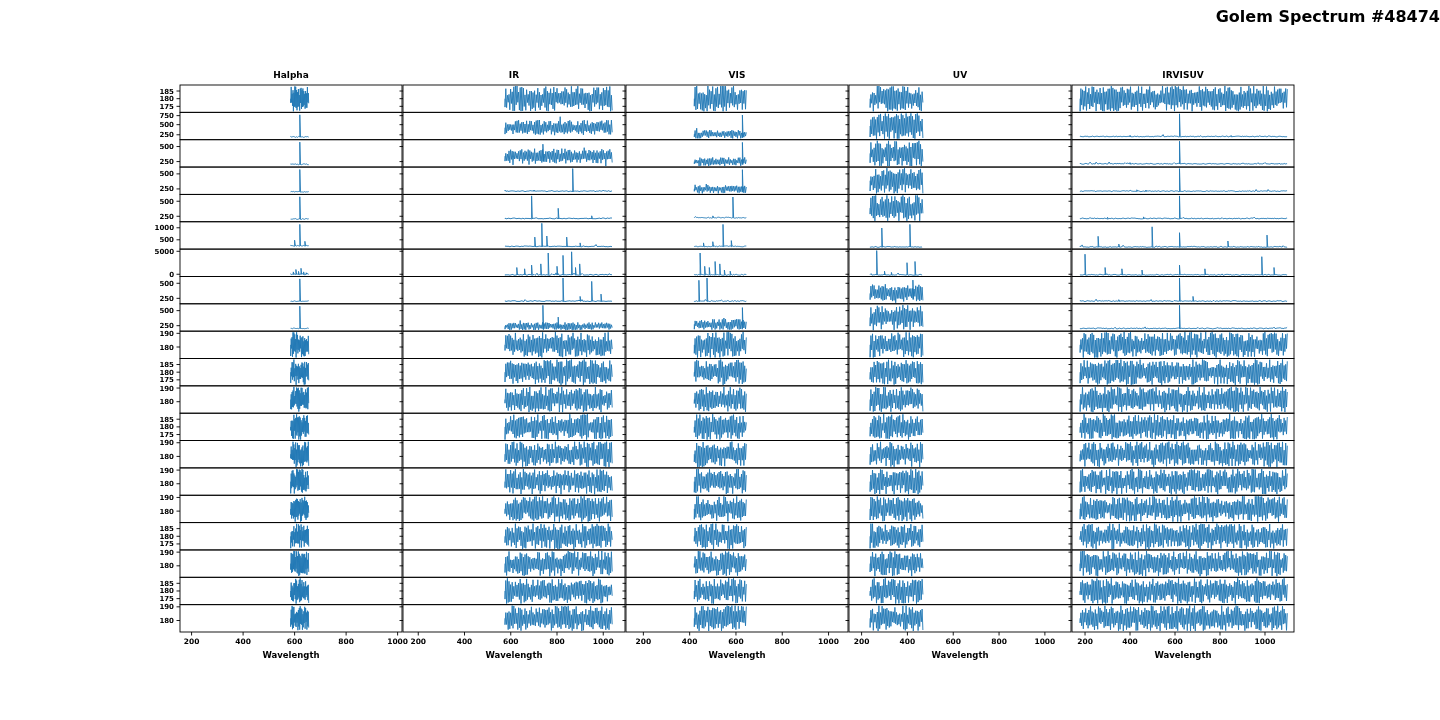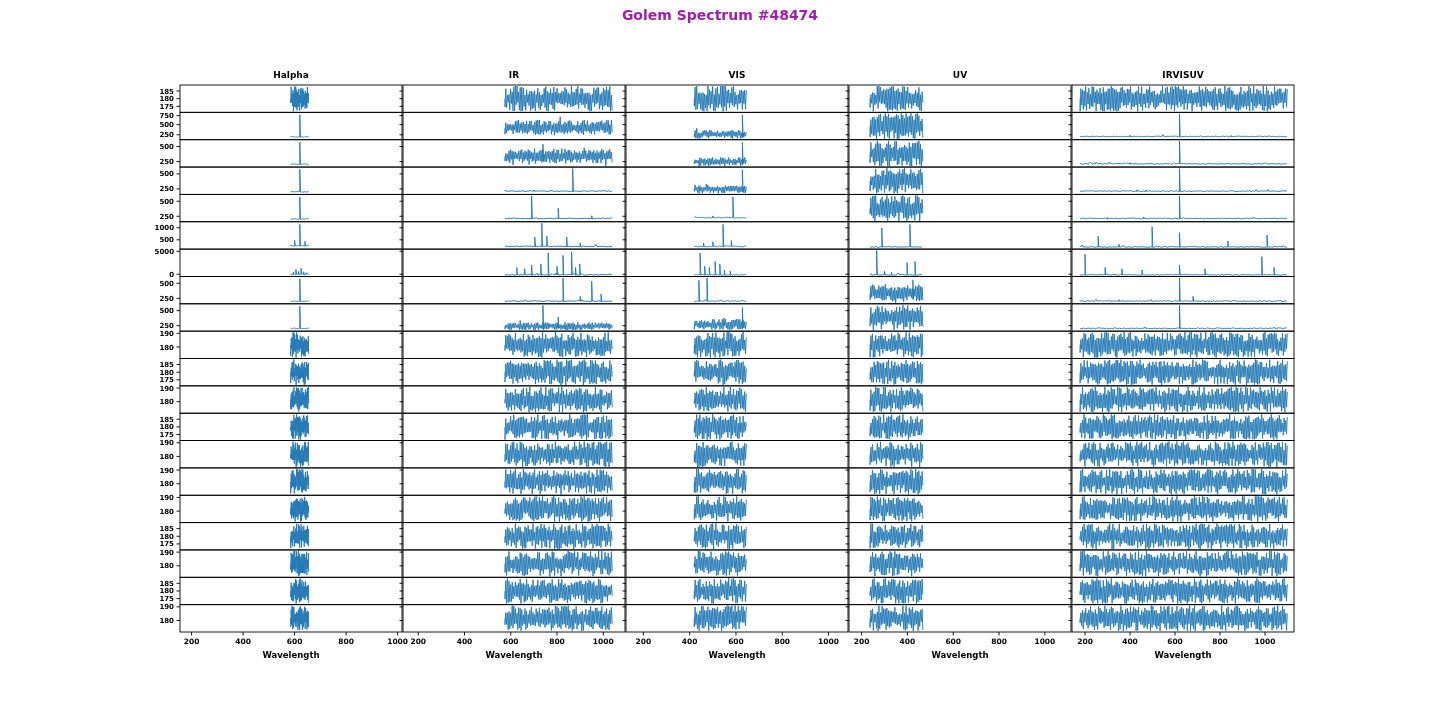--- a/index.html
+++ b/index.html
@@ -1,19 +1,19 @@
 <!DOCTYPE html>
 <html><head>
 <meta charset="utf-8">
 <style>
   html,body{margin:0;padding:0;background:#ffffff;}
   .fig{position:relative;width:1440px;height:720px;background:#fff;overflow:hidden;
        font-family:"DejaVu Sans",sans-serif;}
-  .fig-title{position:absolute;left:0;right:0;top:7px;text-align:center;
-       font-size:14px;font-weight:bold;color:#a21caf;}
+  .fig-title{position:absolute;left:0;right:0;top:7px;text-align:right;
+       font-size:16px;font-weight:bold;color:#000000;}
   svg text{font-family:"DejaVu Sans",sans-serif;fill:#000;font-weight:bold;}
   text.coltitle{font-size:9px;}
   text.ytick{font-size:7px;}
   text.xtick{font-size:7.5px;}
   text.xlabel{font-size:8.5px;}
 </style>
 </head>
 <body>
 
 <div class="fig">

